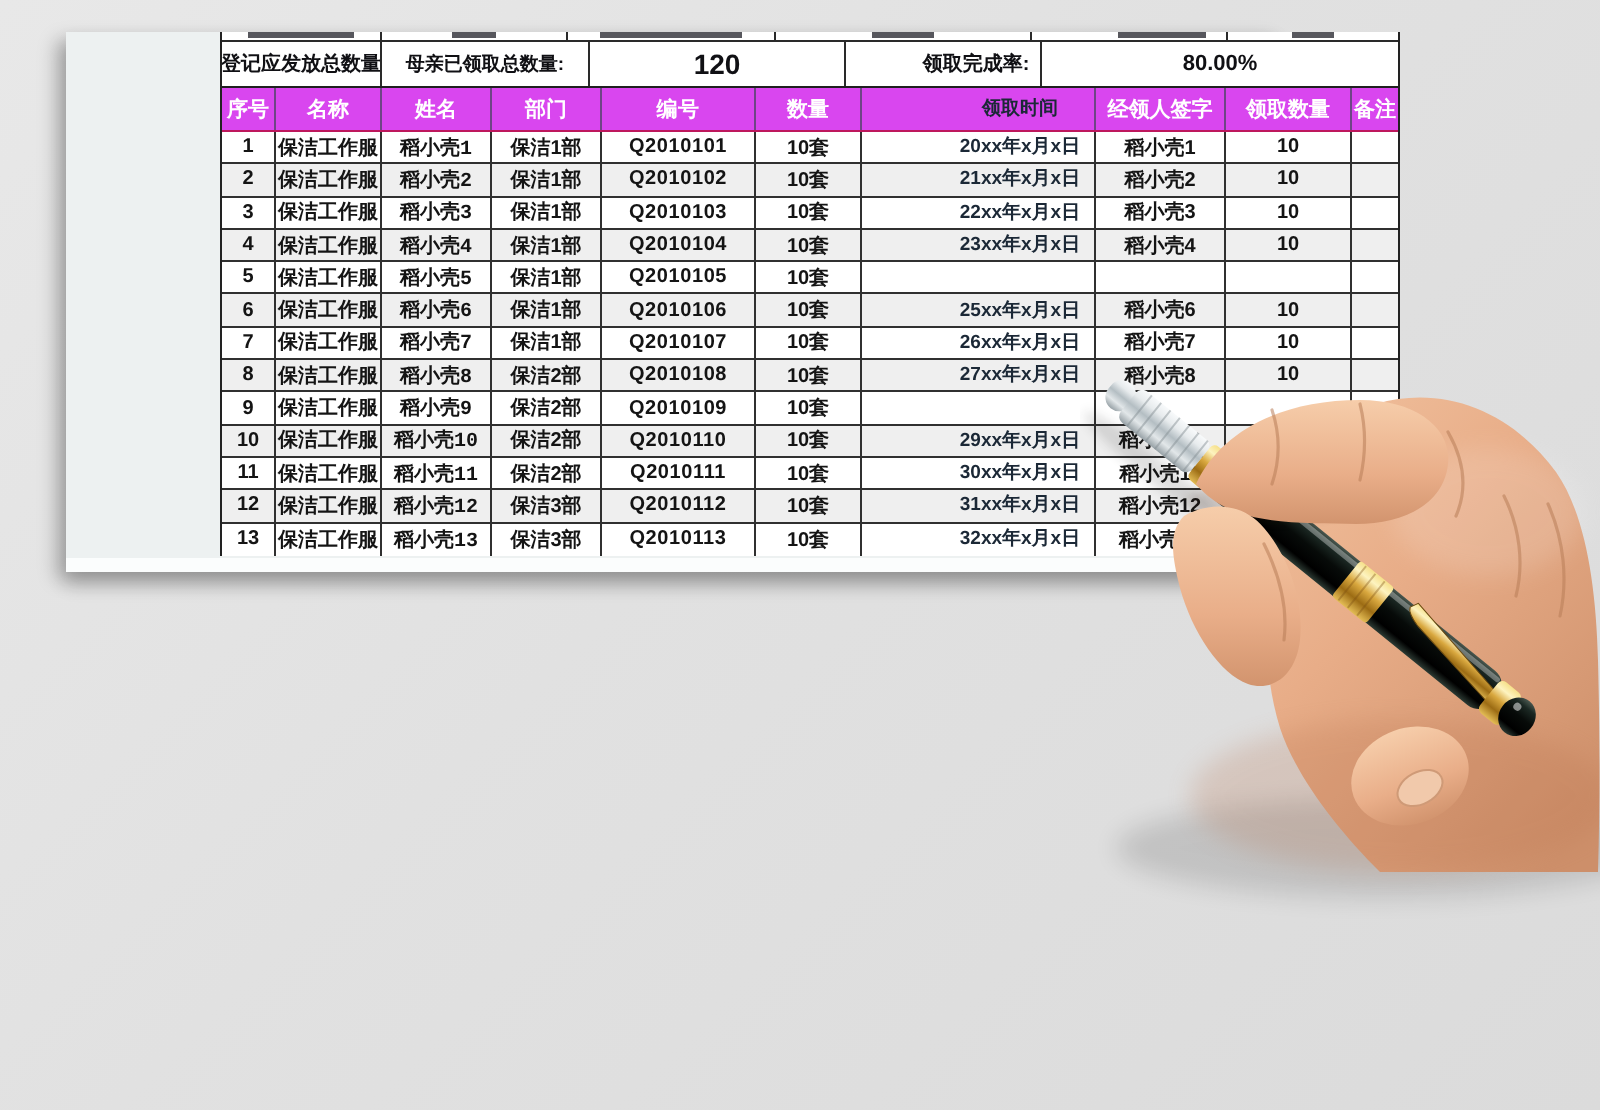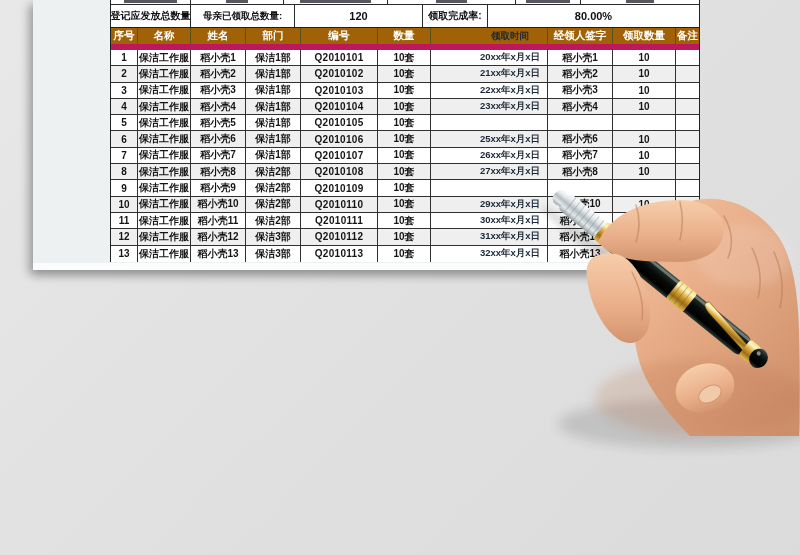--- a/index.html
+++ b/index.html
@@ -5,21 +5,21 @@
   html,body{margin:0;padding:0;}
   body{
     width:800px;height:555px;overflow:hidden;position:relative;
     background:linear-gradient(135deg,#e8e8e8 0%,#e1e1e1 45%,#dbdbdb 100%);
     font-family:"Liberation Sans","DejaVu Sans",sans-serif;
   }
   *{box-sizing:border-box;}
 
   
   .paper{
-    position:absolute;left:33px;top:0;width:608px;height:270px;
+    position:absolute;left:33px;top:16px;width:608px;height:270px;
     background:#edf1f1;
     box-shadow:-5px 4px 9px rgba(0,0,0,.22), 0 6px 9px rgba(0,0,0,.20);
   }
   .paper-right-edge{position:absolute;right:0;top:0;width:13px;height:100%;
     background:linear-gradient(90deg,#f2f6f6,#ffffff 55%,#eef2f2);}
   .paper-bottom-edge{position:absolute;left:0;bottom:0;width:100%;height:7px;background:#fbfdfd;}
 
   
   .sheet{position:absolute;left:77px;top:0;width:590px;
     border-left:1.5px solid #222;border-right:1.5px solid #222;background:#fff;}
@@ -33,41 +33,41 @@
 
   
   .sum-row{display:flex;height:23px;background:#fff;border-bottom:1px solid #1f1f1f;}
   .sum-cell{display:flex;align-items:center;justify-content:center;
     border-right:1px solid #2a2a2a;font-weight:bold;color:#101014;
     white-space:nowrap;overflow:hidden;}
   .sum-cell:last-child{border-right:none;flex:1;}
   .s0{width:80px;font-size:10px;}
   .s1{width:93px;font-size:11px;}
   .s2{width:104px;font-size:9.5px;}
-  .s3{width:128px;font-size:11px;}
-  .s4{width:65px;font-size:10px;}
+  .s3{width:128px;font-size:14px;}
+  .s4{width:65px;font-size:10px;margin-left:33px;}
   .s5{font-size:11px;}
 
   
-  .head-row{display:flex;height:22px;background:#a16207;border-bottom:6px solid #be185d;}
+  .head-row{display:flex;height:22px;background:#d946ef;border-bottom:1px solid #be185d;}
   .th{display:flex;align-items:center;justify-content:center;color:#fff;
     font-size:10.5px;font-weight:bold;border-right:1px solid rgba(22,70,48,.55);white-space:nowrap;overflow:hidden;}
   .th:last-child{border-right:none;}
 
   
   .tr{display:flex;height:16.31px;background:#ffffff;border-bottom:1px solid #303030;}
   .tr:last-child{border-bottom:none;}
   .tr.alt{background:#efefef;}
   .td{display:flex;align-items:center;justify-content:center;
     font-size:10px;font-weight:bold;color:#141414;
     border-right:1px solid #303030;white-space:nowrap;overflow:hidden;}
   .td:last-child{border-right:none;}
   .c0{width:27px;}
   .c1{width:53px;}
-  .c2{width:55px;}
+  .c2{width:55px;font-family:Liberation Mono, monospace;}
   .c3{width:55px;}
   .c4{width:77px;letter-spacing:.3px;}
   .c5{width:53px;}
   .c6{width:75px;font-size:9.5px;color:#1b2836;margin-left:42px;}
   .c7{width:65px;}
   .c8{width:63px;}
   .c9{flex:1;}
 
   
   .hand-layer{position:absolute;left:540px;top:130px;width:260px;height:340px;pointer-events:none;}

